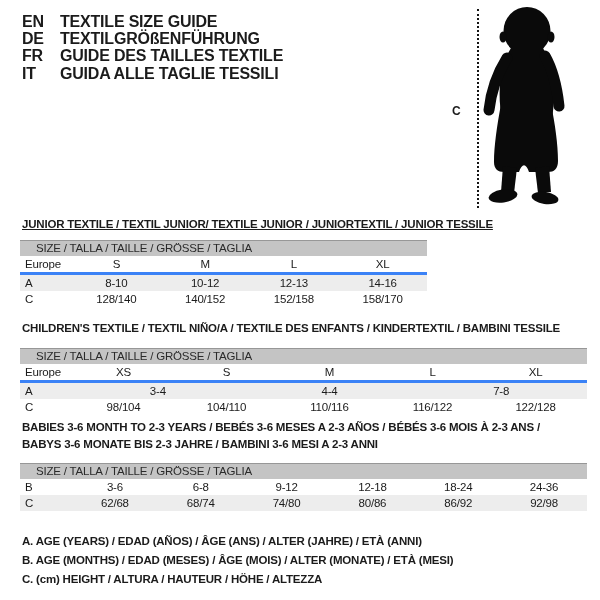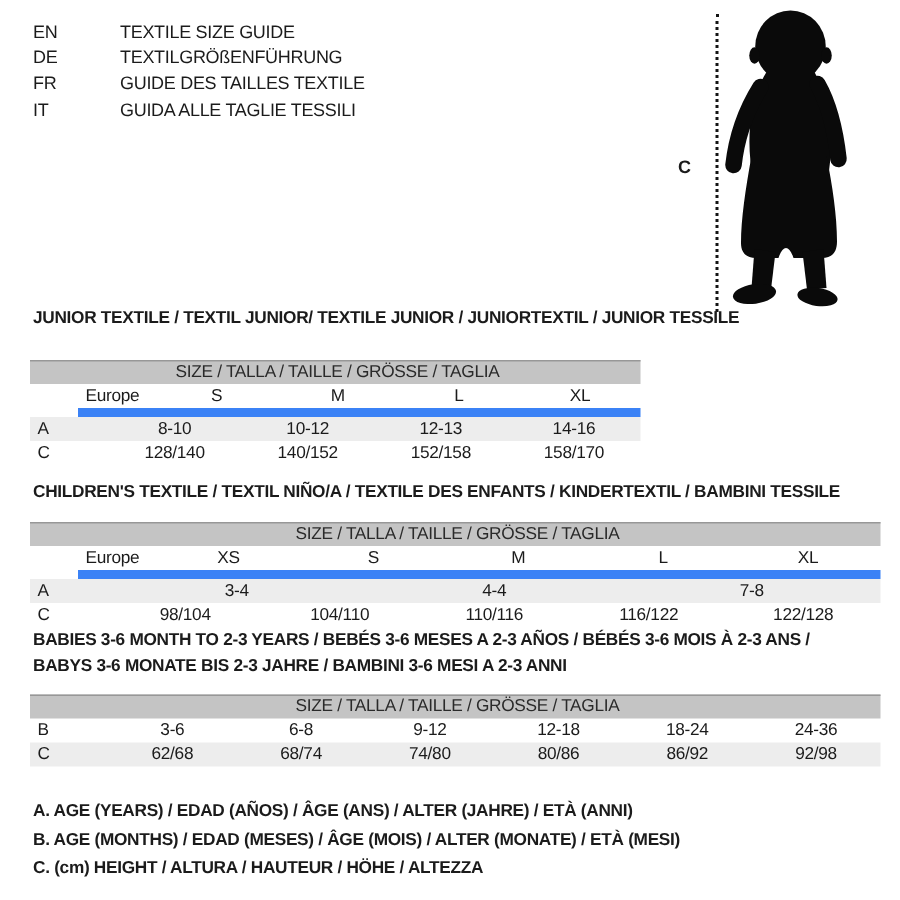--- a/index.html
+++ b/index.html
@@ -3,40 +3,40 @@
 <meta charset="utf-8">
 <style>
   html,body{margin:0;padding:0;background:#fff;}
   .canvas{
     position:relative;width:600px;height:600px;background:#fff;overflow:hidden;
     font-family:"Liberation Sans","DejaVu Sans",sans-serif;
     color:#1b1b1b;letter-spacing:-0.2px;
   }
   
   .langs{position:absolute;left:22px;top:13px;}
-  .lang-row{display:flex;height:17.2px;line-height:17.2px;font-weight:normal;font-size:12px;gap:20px;}
+  .lang-row{display:flex;height:17.2px;line-height:17.2px;font-weight:bold;font-size:16px;}
   .lang-code{width:38px;}
   
   .dotted-line{position:absolute;left:477px;top:9px;height:199px;width:0;border-left:2px dotted #141414;}
   .figure-label{position:absolute;left:452px;top:104px;font-weight:bold;font-size:12px;}
   .baby-svg{position:absolute;left:481px;top:5px;width:90px;height:202px;}
   
   .tbl-title{position:absolute;left:22px;font-weight:bold;font-size:11.5px;line-height:17px;white-space:nowrap;}
   .tbl{position:absolute;left:20px;}
   .size-bar{
     height:15px;line-height:15px;background:#c4c4c4;border-top:1px solid #979797;
-    padding-left:3px;font-size:11.5px;color:#2a2a2a;white-space:nowrap;text-align:center;
+    padding-left:16px;font-size:11.5px;color:#2a2a2a;white-space:nowrap;
   }
   .trow{display:flex;height:16px;line-height:16px;font-size:11.5px;}
-  .trow.rule{border-bottom:6px solid #3b82f6;margin-left:32px;}
+  .trow.rule{border-bottom:3px solid #3b82f6;}
   .trow.alt{background:#ededed;}
   .tcell.label{width:47px;padding-left:5px;}
   .tcell.val{flex:1;text-align:center;}
   .t1{top:240px;width:407px;}
-  .t1-title{top:204px;}
+  .t1-title{top:216px;text-decoration:underline;}
   .t2{top:348px;width:567px;}
   .t2-title{top:320px;}
   .t3{top:463px;width:567px;}
   .t3-title{top:419px;}
   
   .notes{position:absolute;left:22px;top:532px;font-weight:bold;font-size:11.5px;line-height:18.8px;white-space:nowrap;}
 </style>
 </head>
 <body>
 

